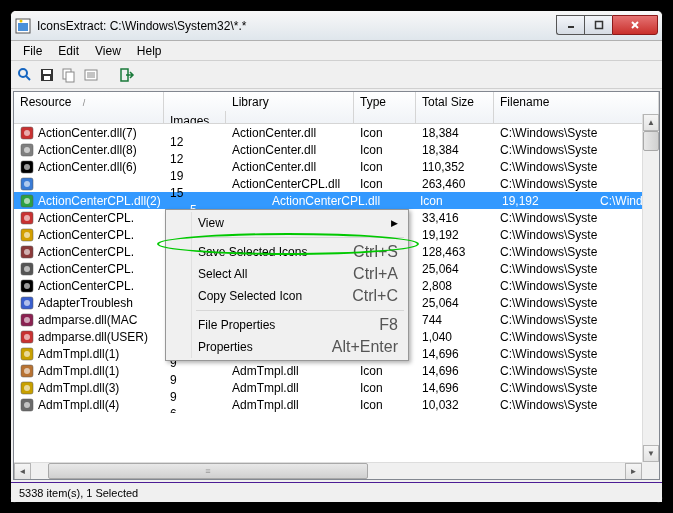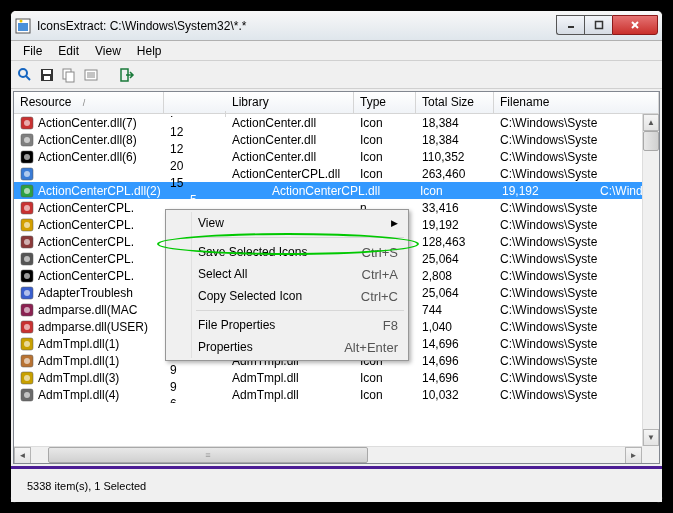--- a/index.html
+++ b/index.html
@@ -11,46 +11,46 @@
 .winbtns { display: flex; align-items: flex-start; margin-top: -1px; }
 .winbtn { width: 28px; height: 20px; border: 1px solid #555; background: linear-gradient(to bottom,#f4f6fa,#d6dce4); display: flex; align-items: center; justify-content: center; color: #333; }
 .winbtn.min { border-radius: 0 0 0 3px; border-right: none;}
 .winbtn.max { border-right: none;}
 .winbtn.close { width: 46px; background: linear-gradient(to bottom,#e57373,#c9302c); border-color: #8b1a1a; color: #fff; border-radius: 0 0 3px 0; }
 .menubar { height: 20px; background: #f0f0f0; display: flex; align-items: center; padding: 0 4px; font-size: 12px; border-bottom: 1px solid #d0d0d0; }
 .menuitem { padding: 2px 8px; cursor: default; }
 .toolbar { height: 28px; background: #f0f0f0; display: flex; align-items: center; padding: 0 6px; gap: 6px; border-bottom: 1px solid #d0d0d0; }
 .tbicon { width: 16px; height: 16px; display: flex; align-items: center; justify-content: center; }
 .list-container { flex: 1; background: #fff; border: 1px solid #828790; margin: 2px; position: relative; overflow: hidden; }
-.list-header { display: flex; height: 22px; background: linear-gradient(to bottom,#fff,#f0f3f7); border-bottom: 1px solid #d5d5d5; font-size: 12px; justify-content: center; }
+.list-header { display: flex; height: 32px; background: linear-gradient(to bottom,#fff,#f0f3f7); border-bottom: 1px solid #d5d5d5; font-size: 12px; justify-content: center; }
 .list-header .col { border-right: 1px solid #d5d5d5; padding: 3px 6px; overflow: hidden; white-space: nowrap; }
 .col-resource { width: 150px; }
 .col-images { width: 62px; margin-top: 19px; }
 .col-library { width: 128px; }
 .col-type { width: 62px; }
 .col-size { width: 78px; }
 .col-filename { flex: 1; }
 .list-body { overflow: hidden; font-size: 12px; }
 .row { display: flex; height: 17px; align-items: center; }
 .row.selected { background: #3399ff; color: #fff; gap: 20px; }
 .row .cell { padding: 0 6px; overflow: hidden; white-space: nowrap; }
 .row .cell.res { width: 150px; display: flex; align-items: center; gap: 4px; }
 .row-icon { width: 14px; height: 14px; flex-shrink: 0; }
 .scrollbar-v { position: absolute; right: 0; top: 22px; bottom: 17px; width: 17px; background: #f0f0f0; border-left: 1px solid #ddd; }
 .sb-btn { height: 17px; background: linear-gradient(to bottom,#f5f5f5,#e3e3e3); border: 1px solid #b5b5b5; display: flex; align-items: center; justify-content: center; font-size: 8px; color: #555; }
 .sb-thumb-v { position: absolute; top: 17px; left: 0; right: 0; height: 20px; background: linear-gradient(to right,#e8e8e8,#d0d0d0); border: 1px solid #a8a8a8; border-radius: 2px; }
 .scrollbar-h { position: absolute; left: 0; right: 17px; bottom: 0; height: 17px; background: #f0f0f0; border-top: 1px solid #ddd; display: flex; }
 .sb-thumb-h { flex: 0 0 320px; margin-left: 17px; background: linear-gradient(to bottom,#e8e8e8,#d0d0d0); border: 1px solid #a8a8a8; border-radius: 2px; display:flex; align-items:center; justify-content:center; color:#999; font-size:9px; }
 .sb-corner { position:absolute; right:0; bottom:0; width:17px; height:17px; background:#f0f0f0; }
-.statusbar { height: 36px; background: #f0f0f0; border-top: 3px solid #4c1d95; font-size: 11px; padding: 2px 16px; display: flex; align-items: center; }
+.statusbar { height: 20px; background: #f0f0f0; border-top: 1px solid #4c1d95; font-size: 11px; padding: 2px 8px; display: flex; align-items: center; }
 .context-menu { position: absolute; left: 154px; top: 198px; width: 244px; background: #f0f0f0; border: 1px solid #979797; box-shadow: 2px 2px 4px rgba(0,0,0,0.3); font-size: 12px; padding: 2px; }
 .context-menu .sidebar { position:absolute; left:2px; top:2px; bottom:2px; width:24px; background:#f0f0f0; border-right:1px solid #e0e0e0; }
 .cm-item { display: flex; align-items: center; height: 22px; padding-left: 30px; padding-right: 8px; position: relative; }
 .cm-item .label { flex: 1; }
-.cm-item .shortcut { color: #555; font-size: 13px; }
+.cm-item .shortcut { color: #555; font-size: 16px; }
 .cm-item .arrow { position: absolute; right: 8px; font-size: 9px; }
 .cm-sep { height: 1px; background: #d7d7d7; margin: 3px 2px 3px 28px; }
 .highlight-ellipse { position: absolute; left: 146px; top: 222px; width: 262px; height: 22px; border: 2px solid #00c800; border-radius: 50%; pointer-events: none; z-index: 100; }
 </style>
 </head>
 <body>
 
 <div class="window">
 
   <div class="titlebar">
@@ -163,21 +163,21 @@
     <div class="cell col-filename">C:\Windows\Syste</div>
         </div>
         <div class="row">
     <div class="cell res col-resource">
             <svg class="row-icon" viewBox="0 0 14 14">
               <rect x="1" y="1" width="12" height="12" rx="2" fill="#000000" stroke="#555" stroke-width="0.5"></rect>
               <circle cx="7" cy="7" r="3" fill="#fff" opacity="0.6"></circle>
             </svg>
             <span>ActionCenter.dll(6)</span>
           </div>
-    <div class="cell col-images">20</div>
+    <div class="cell col-images">19</div>
     <div class="cell col-library">ActionCenter.dll</div>
     <div class="cell col-type">Icon</div>
     <div class="cell col-size">110,352</div>
     <div class="cell col-filename">C:\Windows\Syste</div>
         </div>
         <div class="row">
     <div class="cell res col-resource">
             <svg class="row-icon" viewBox="0 0 14 14">
               <rect x="1" y="1" width="12" height="12" rx="2" fill="#3a7bd5" stroke="#555" stroke-width="0.5"></rect>
               <circle cx="7" cy="7" r="3" fill="#fff" opacity="0.6"></circle>

